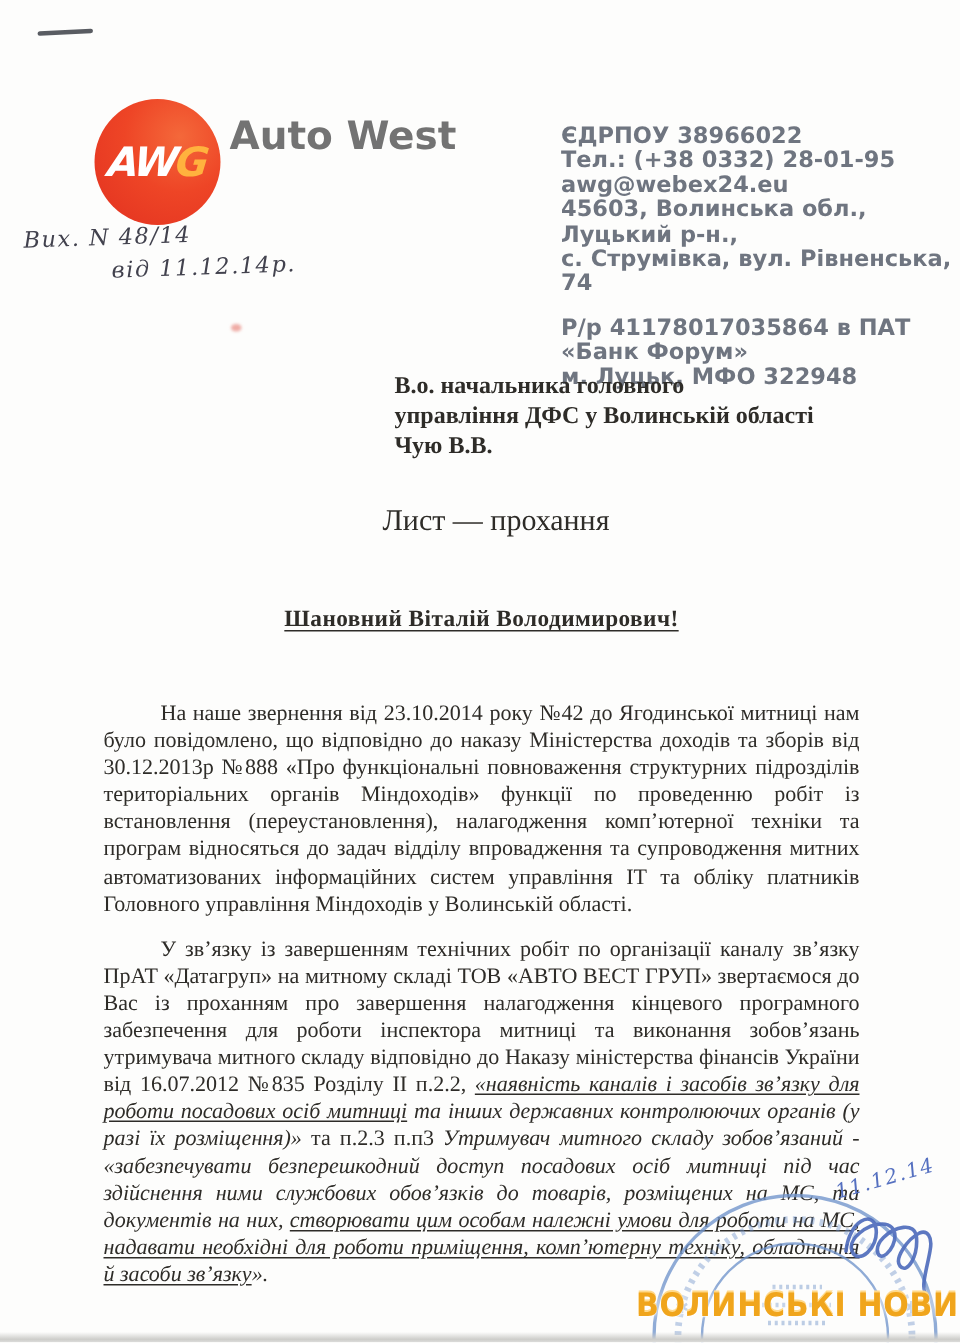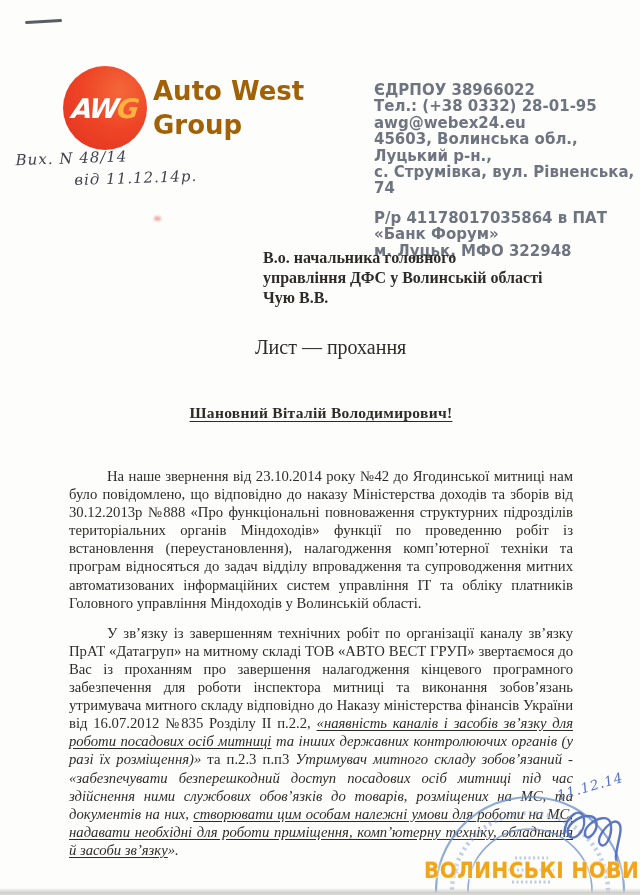--- a/index.html
+++ b/index.html
@@ -35,21 +35,21 @@
     font-weight: bold; font-style: italic;
     font-size: 27px; letter-spacing: -2px;
     transform: skewX(-6deg);
     color: #ffffff; line-height: 1;
   }
   .logo-abbr .g { color: #ffb23e; }
   .company-name {
     position: absolute; left: 153px; top: 74px;
     font-family: "DejaVu Sans", sans-serif;
     font-weight: bold; font-size: 26px; line-height: 34px;
-    color: #a16207; letter-spacing: 0;
+    color: #737373; letter-spacing: 0;
   }
   
   .hand-ref {
     position: absolute; left: 16px; top: 146px;
     font-family: "DejaVu Serif", serif;
     font-style: italic; font-size: 15px; line-height: 22px;
     color: #42424e; transform: rotate(-2deg);
     letter-spacing: 1px; white-space: nowrap;
   }
   .hand-ref .l2 { margin-left: 58px; }
@@ -116,21 +116,20 @@
 <div class="page">
 
   <div class="ink-mark"></div>
   <div class="red-speck"></div>
 
   <div class="logo-circle">
     <span class="logo-abbr"><span>AW</span><span class="g">G</span></span>
   </div>
   <div class="company-name">
     <div>Auto West</div>
-    <div>Group</div>
   </div>
 
   <div class="hand-ref">
     <div>Вих. N 48/14</div>
     <div class="l2">від 11.12.14р.</div>
   </div>
 
   <div class="contact">
     <div>ЄДРПОУ 38966022</div>
     <div>Тел.: (+38 0332) 28-01-95</div>

